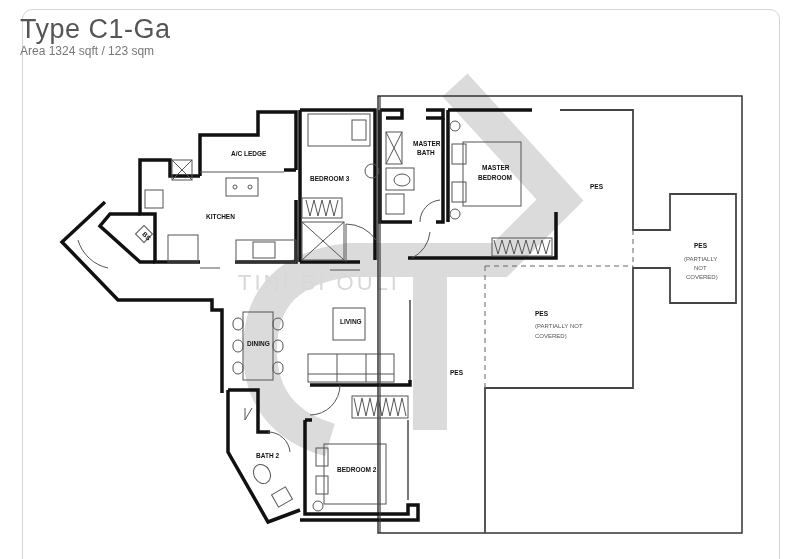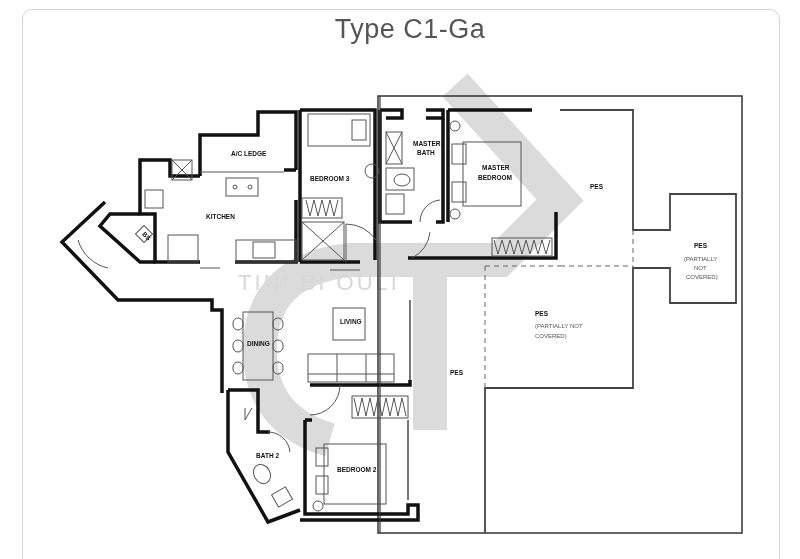--- a/index.html
+++ b/index.html
@@ -1,35 +1,36 @@
 <!DOCTYPE html>
 <html><head>
 <meta charset="utf-8">
 <style>
   html, body { margin: 0; padding: 0; background: #ffffff; }
   body { width: 800px; height: 559px; position: relative; overflow: hidden; font-family: "Liberation Sans", sans-serif; }
   .card {
     position: absolute; left: 22px; top: 9px; width: 756px; height: 560px;
     border: 1px solid #d4d4d4; border-radius: 10px; background: #fff;
   }
-  .title-block { position: absolute; left: 0; top: 14px; width: 800px; text-align: center; }
+  .title-block { position: absolute; left: 0; top: 14px; width: 800px; }
   .title { font-size: 27px; color: #555; font-weight: 300; letter-spacing: 0.5px; line-height: 30px; margin-left: 20px; }
   .sub { font-size: 12px; color: #777; line-height: 14px; margin-left: 20px; }
   svg.plan { position: absolute; left: 0; top: 0; }
   .lbl { font-family: "Liberation Sans", sans-serif; font-size: 6.5px; font-weight: bold; fill: #111; }
   .lbl-s { font-family: "Liberation Sans", sans-serif; font-size: 6px; fill: #555; }
   .wm { font-family: "Liberation Sans", sans-serif; font-size: 22px; fill: #d8d8d8; letter-spacing: 3px; }
 </style>
 </head>
 <body>
 
 <div class="card"></div>
 
 <div class="title-block">
   <div class="title">Type C1-Ga</div>
+  <div class="sub">Area 1324 sqft / 123 sqm</div>
 </div>
 
 <svg class="plan" width="800" height="559" viewBox="0 0 800 559">
 
   <g fill="none" stroke="#cfcfcf" stroke-width="34" opacity="0.75">
     <path d="M455 85 L560 200 L500 260 L350 260 Q260 270 260 350 Q260 420 330 440"></path>
     <path d="M430 260 L430 430"></path>
   </g>
   <text class="wm" x="238" y="290">TINI BI      OULI</text>
 

